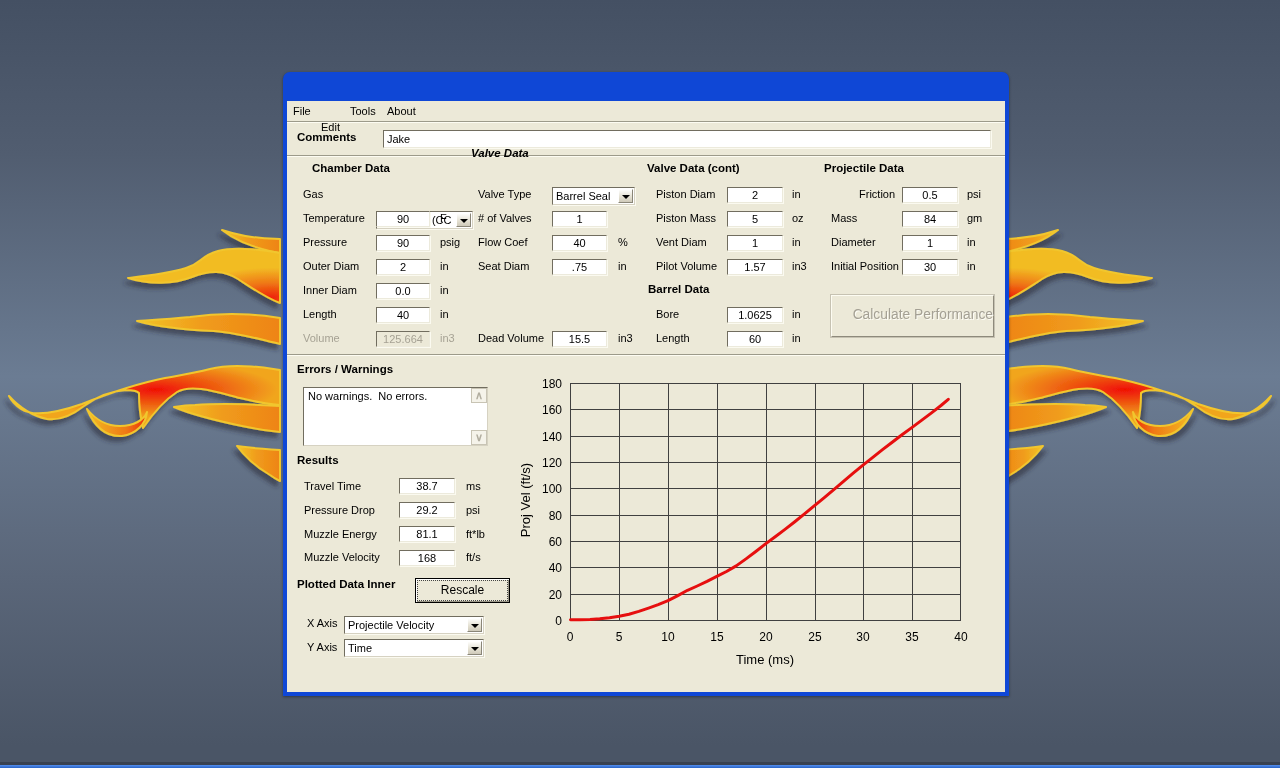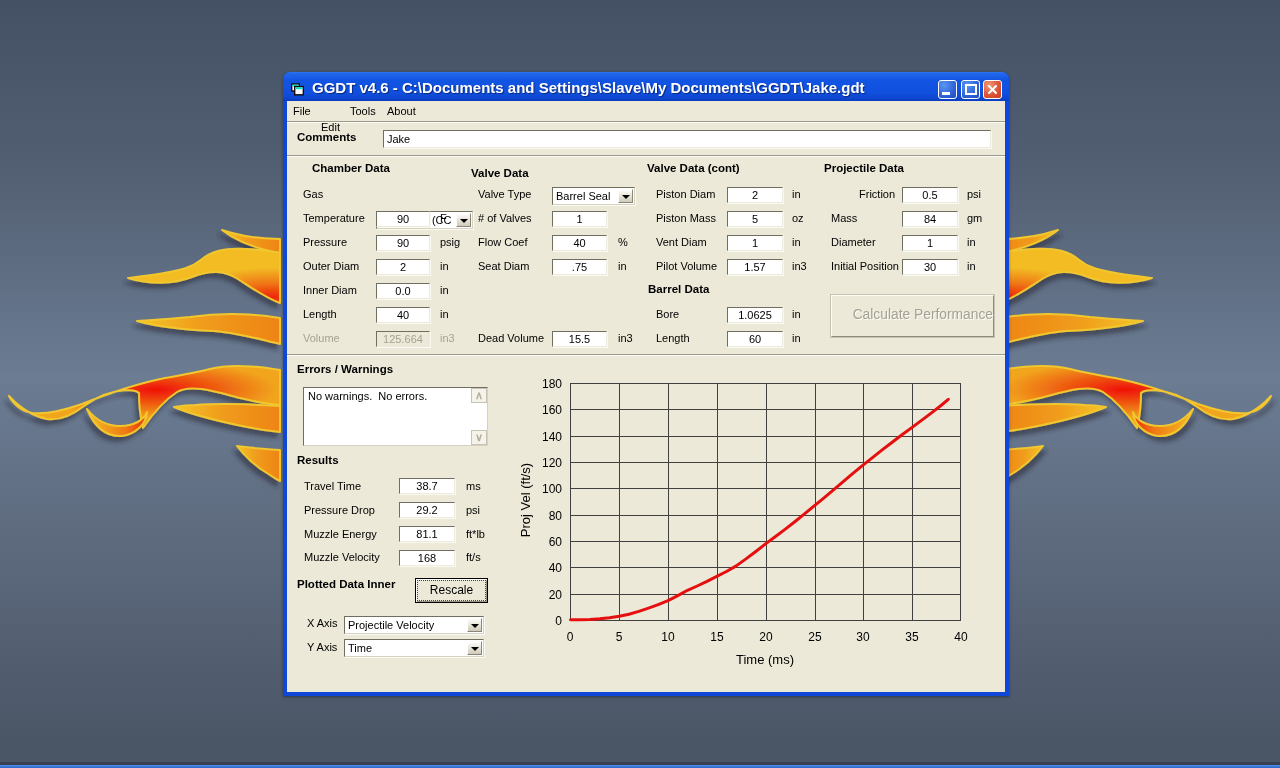--- a/index.html
+++ b/index.html
@@ -95,54 +95,34 @@
         C1006,478 1002,480 1000,481 Z"></path>
     </g>
     <use href="#rside" transform="translate(1280,0) scale(-1,1)"></use>
   </g>
 </svg>
 
 <div class="abs" style="left:0;top:762px;width:1280px;height:3px;background:rgba(25,30,40,.35)"></div>
 <div class="abs" style="left:0;top:765px;width:1280px;height:3px;background:linear-gradient(180deg,#5590ee,#2a62c6)"></div>
 
 <div id="win">
-  <div id="title">
-    <svg class="abs" style="left:8px;top:11px" width="14" height="13" viewBox="0 0 14 13">
-      <rect x="0.7" y="1" width="7.6" height="7" fill="#fff" stroke="#180c08" stroke-width="1.4"></rect>
-      <rect x="1.4" y="1.7" width="6.2" height="1.8" fill="#00e2c8"></rect>
-      <rect x="3.7" y="3.6" width="8.6" height="8.2" fill="#fff" stroke="#180c08" stroke-width="1.4"></rect>
-      <rect x="4.4" y="4.3" width="7.2" height="1.9" fill="#00e2c8"></rect>
-    </svg>
-    <div class="txt">GGDT v4.6 - C:\Documents and Settings\Slave\My Documents\GGDT\Jake.gdt</div>
-    <div class="tbtn" id="bmin">
-        <i></i>
-      </div>
-    <div class="tbtn" id="bmax">
-        <i></i>
-      </div>
-    <div class="tbtn" id="bclose">
-      <svg width="13" height="13" viewBox="0 0 13 13">
-          <path d="M3,3 L10,10 M10,3 L3,10" stroke="#fff" stroke-width="2" stroke-linecap="round"></path>
-        </svg>
-    </div>
-  </div>
   <div id="client">
 
     <div class="menu" style="left:6px;">File</div>
     <div class="menu" style="left:34px;margin-top:16px;">Edit</div>
     <div class="menu" style="left:63px;">Tools</div>
     <div class="menu" style="left:100px;">About</div>
     <div class="sep" style="top:20px;"></div>
 
     <div class="hdr" style="left:10px;top:30px;">Comments</div>
     <div class="inp" style="left:96px;top:29px;width:608px;height:18px;text-align:left;padding-left:3px;line-height:16px;font-size:11px;">Jake</div>
     <div class="sep" style="top:54px;"></div>
 
     <div class="hdr" style="left:25px;top:61px;">Chamber Data</div>
-    <div class="hdr" style="left:184px;top:66px;">Valve Data</div>
+    <div class="hdr" style="left:184px;top:46px;font-style:italic;">Valve Data</div>
     <div class="hdr" style="left:360px;top:61px;">Valve Data (cont)</div>
     <div class="hdr" style="left:537px;top:61px;">Projectile Data</div>
 
     <div class="lbl" style="left:16px;top:87px;">Gas</div>
     <div class="dd" style="left:89px;top:86px;width:97px;margin-top:24px;">Carb Diox (CC<span class="dbtn"></span></div>
     <div class="lbl" style="left:16px;top:111px;">Temperature</div>
     <div class="inp" style="left:89px;top:110px;width:54px;">90</div>
     <div class="unit" style="left:153px;top:111px;">F</div>
     <div class="lbl" style="left:16px;top:135px;">Pressure</div>
     <div class="inp" style="left:89px;top:134px;width:54px;">90</div>
@@ -227,21 +207,21 @@
     <div class="inp" style="left:112px;top:401px;width:56px;">29.2</div>
     <div class="unit" style="left:179px;top:403px;">psi</div>
     <div class="lbl" style="left:17px;top:427px;">Muzzle Energy</div>
     <div class="inp" style="left:112px;top:425px;width:56px;">81.1</div>
     <div class="unit" style="left:179px;top:427px;">ft*lb</div>
     <div class="lbl" style="left:17px;top:450px;">Muzzle Velocity</div>
     <div class="inp" style="left:112px;top:449px;width:56px;">168</div>
     <div class="unit" style="left:179px;top:450px;">ft/s</div>
 
     <div class="hdr" style="left:10px;top:477px;">Plotted Data Inner</div>
-    <div class="abs" style="left:128px;top:477px;width:73px;height:25px;background:#ece9d8;border:1px solid #000;
+    <div class="abs" style="left:128px;top:477px;width:95px;height:25px;background:#ece9d8;border:1px solid #000;
         box-sizing:border-box;box-shadow:inset 1px 1px 0 #fff,inset -1px -1px 0 #9a9687;
         outline:1px dotted #444;outline-offset:-3px;
         font-size:12px;text-align:center;line-height:22px;">Rescale</div>
     <div class="lbl" style="left:20px;top:516px;">X Axis</div>
     <div class="dd" style="left:57px;top:515px;width:140px;">Projectile Velocity<span class="dbtn"></span></div>
     <div class="lbl" style="left:20px;top:540px;">Y Axis</div>
     <div class="dd" style="left:57px;top:538px;width:140px;">Time<span class="dbtn"></span></div>
 
     <svg class="abs" style="left:230px;top:272px;" width="482" height="300" viewBox="0 0 482 300">
       <g stroke="#404040" stroke-width="1" shape-rendering="crispEdges">

